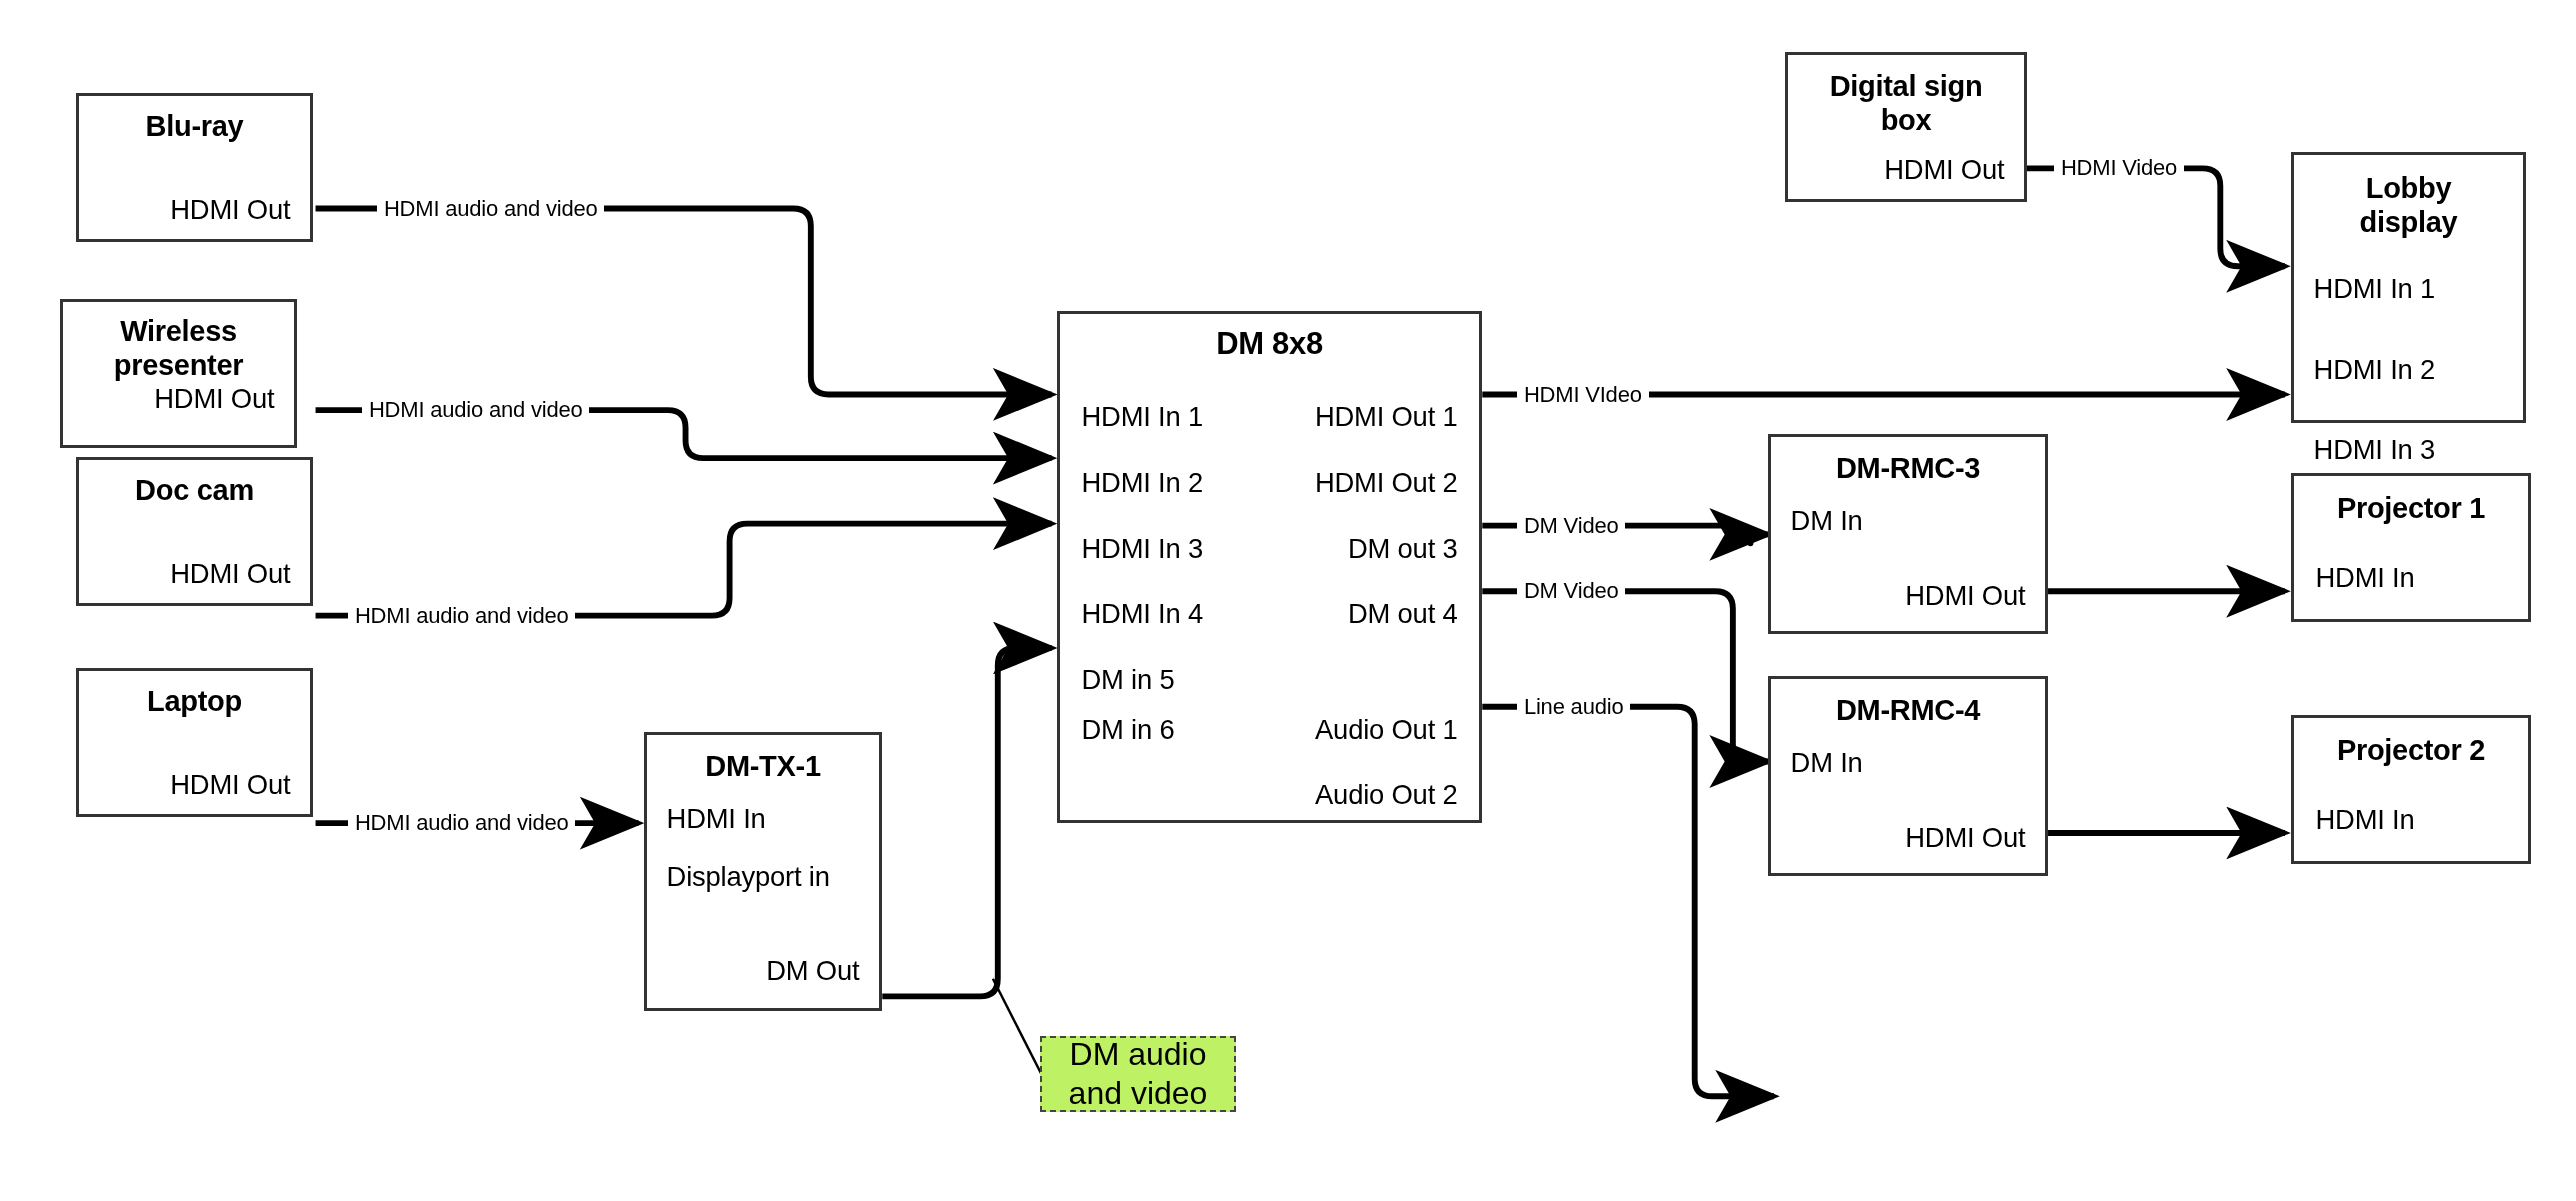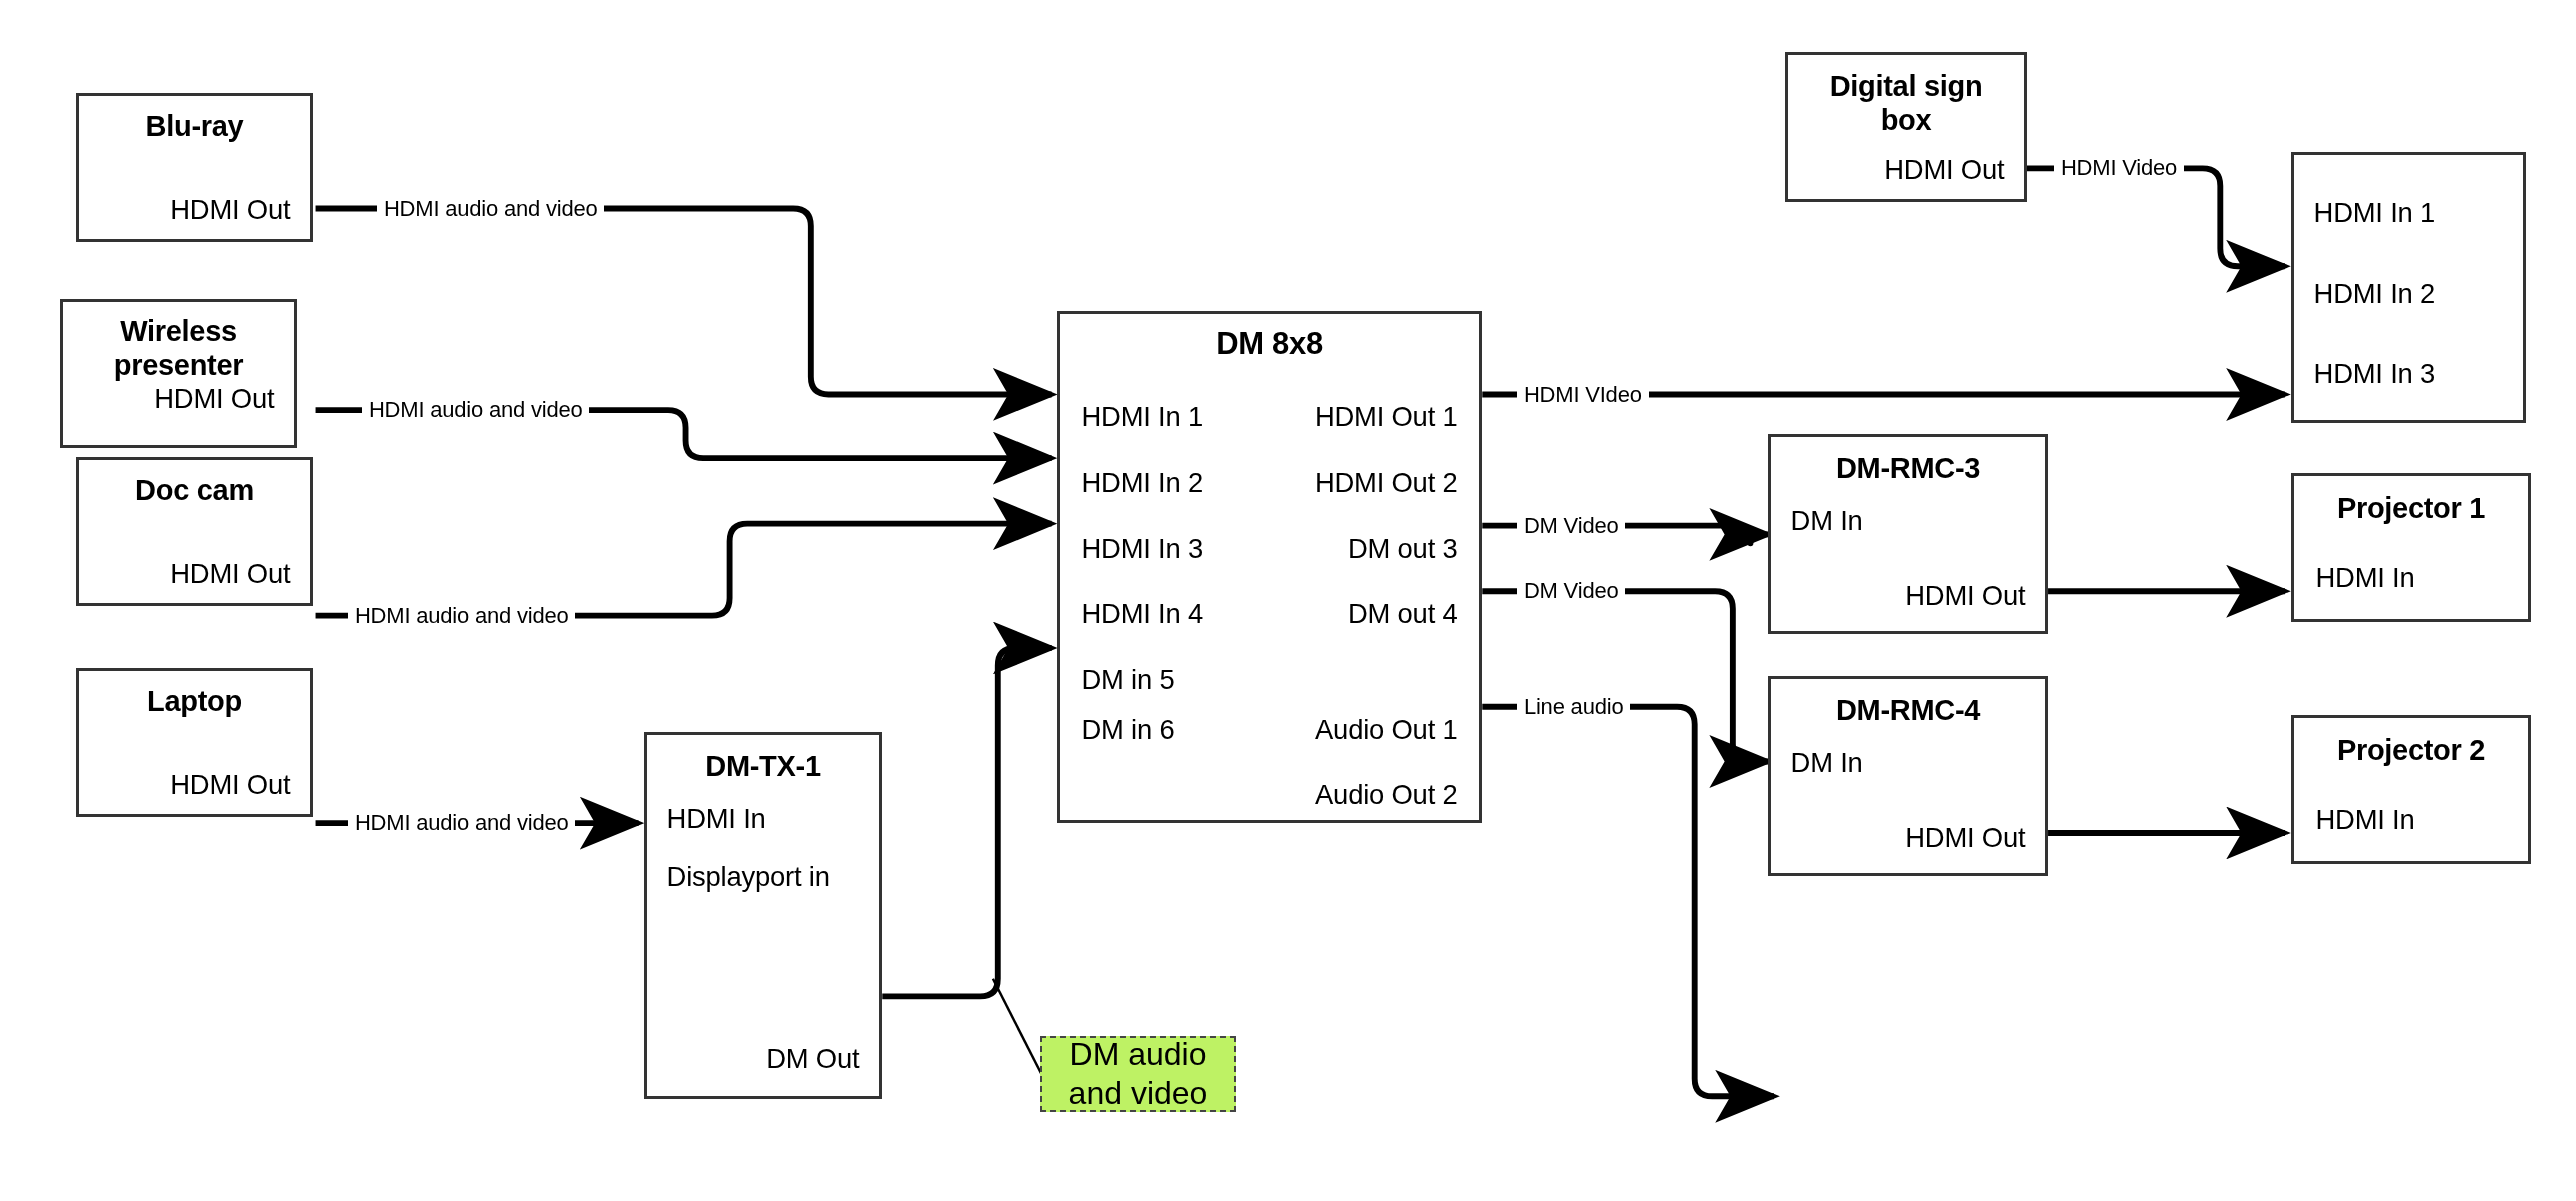--- a/index.html
+++ b/index.html
@@ -76,21 +76,21 @@
     display: flex;
     justify-content: space-between;
     align-items: baseline;
   }
   .dm-row .in  { text-align: left; }
   .dm-row .out { text-align: right; }
 
   
   #dmtx1 {
     width: 238px;
-    height: 367px;
+    height: 279px;
     padding: 13.7px 19.6px 0 19.6px;
   }
   #dmtx1 .node-title { margin-bottom: 21.5px; }
   #dmtx1 .port { margin-bottom: 27.4px; }
   #dmtx1 .port.last { margin-top: auto; margin-bottom: 21.5px; }
 
   
   .rmc {
     width: 280px;
     height: 200px;
@@ -264,20 +264,21 @@
       </div>
     </div>
   </div>
 
   <div class="node" id="digitalsign" style="left:1785px; top:52px;">
     <div class="node-title">Digital sign box</div>
     <div class="port port-right">HDMI Out</div>
   </div>
 
   <div class="node" id="lobby" style="left:2291px; top:152px;">
+    <div class="node-title">Lobby display</div>
     <div class="ports">
       <span class="port" style="top:27.4px;">HDMI In 1</span>
       <span class="port" style="top:108px;">HDMI In 2</span>
       <span class="port" style="top:188px;">HDMI In 3</span>
     </div>
   </div>
 
   <div class="node rmc" id="rmc3" style="left:1768px; top:434px;">
     <div class="node-title">DM-RMC-3</div>
     <div class="port port-left">DM In</div>

